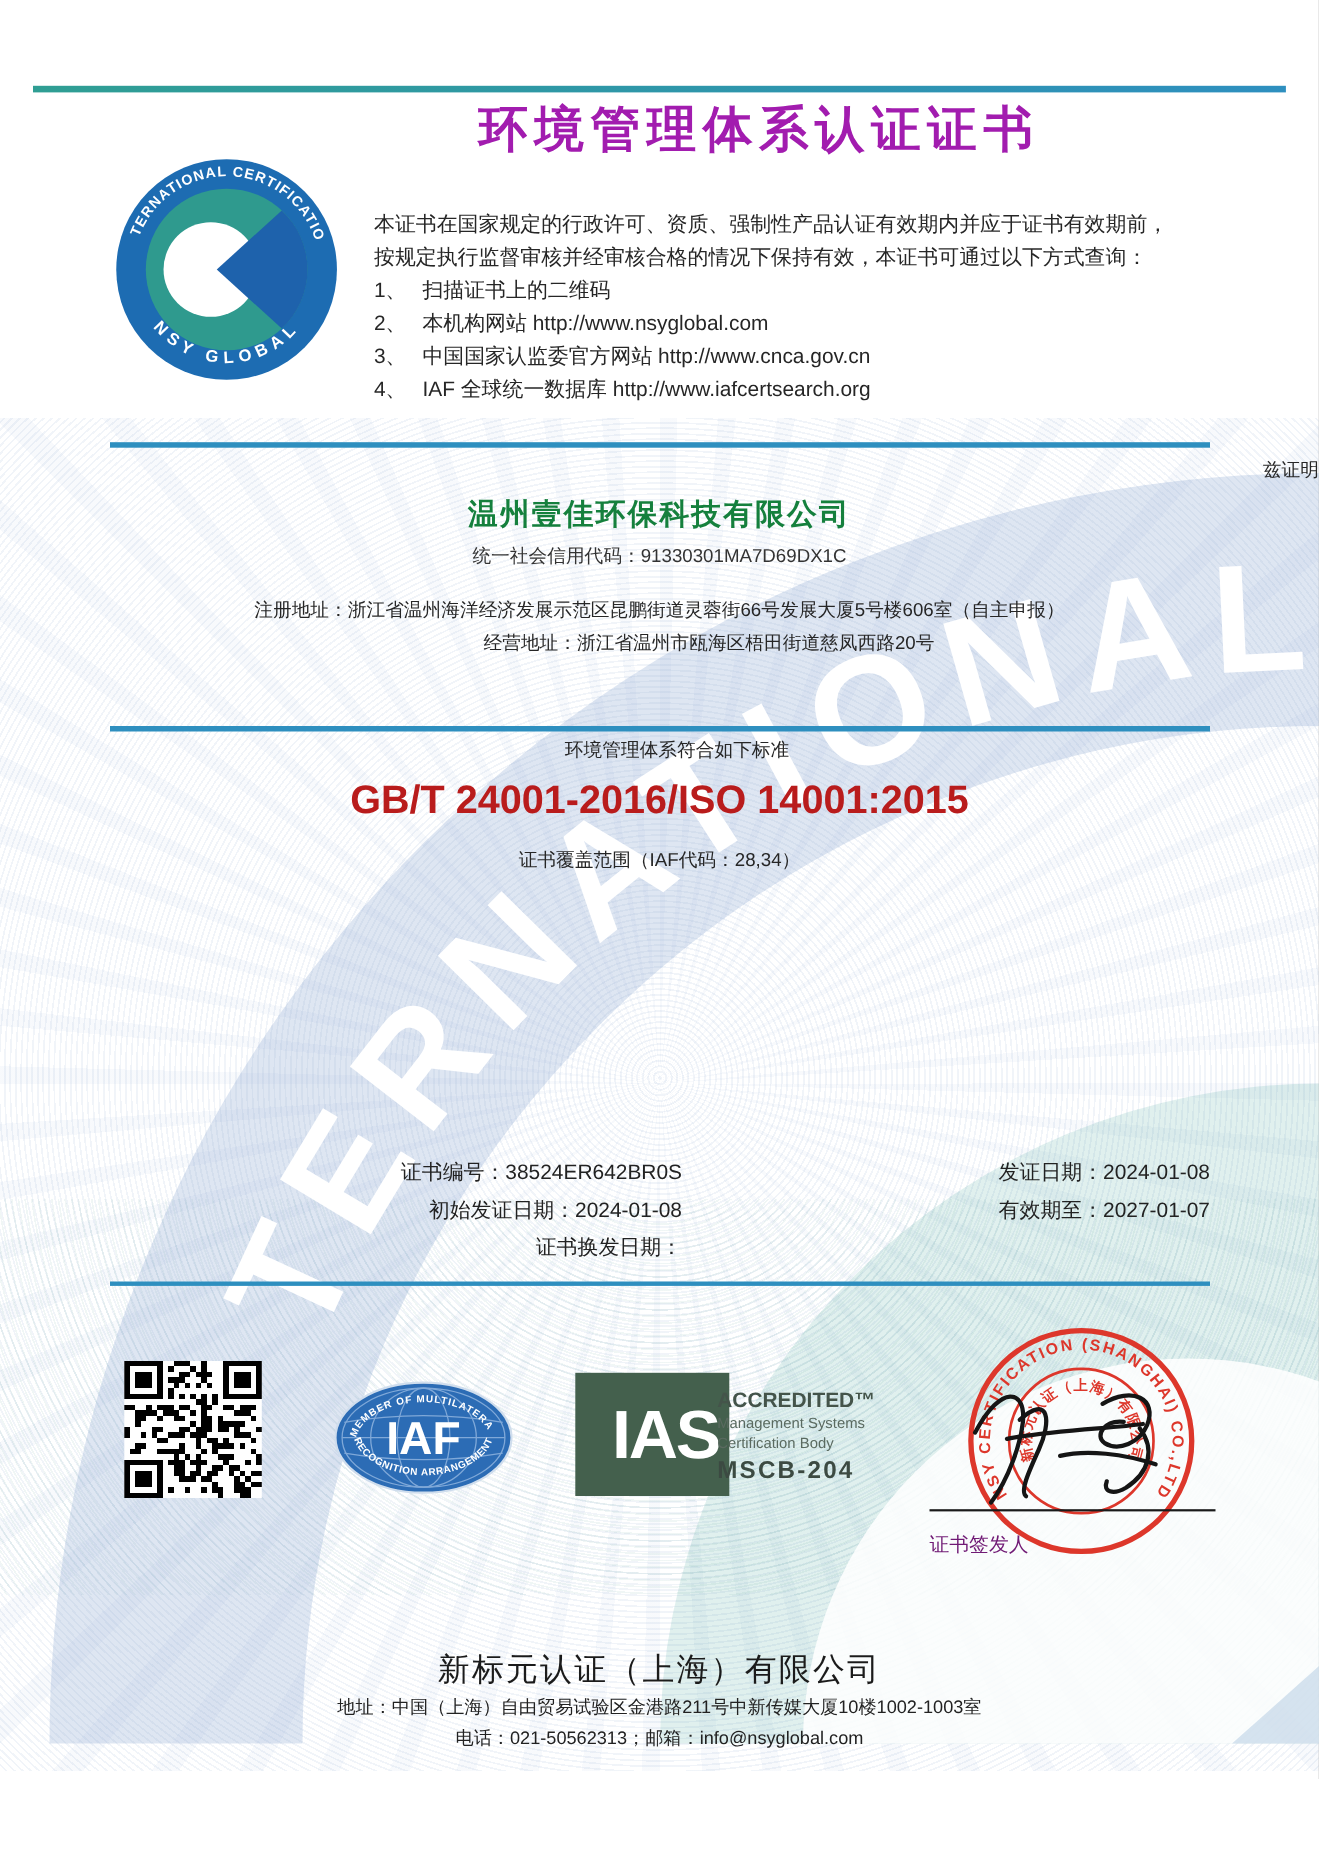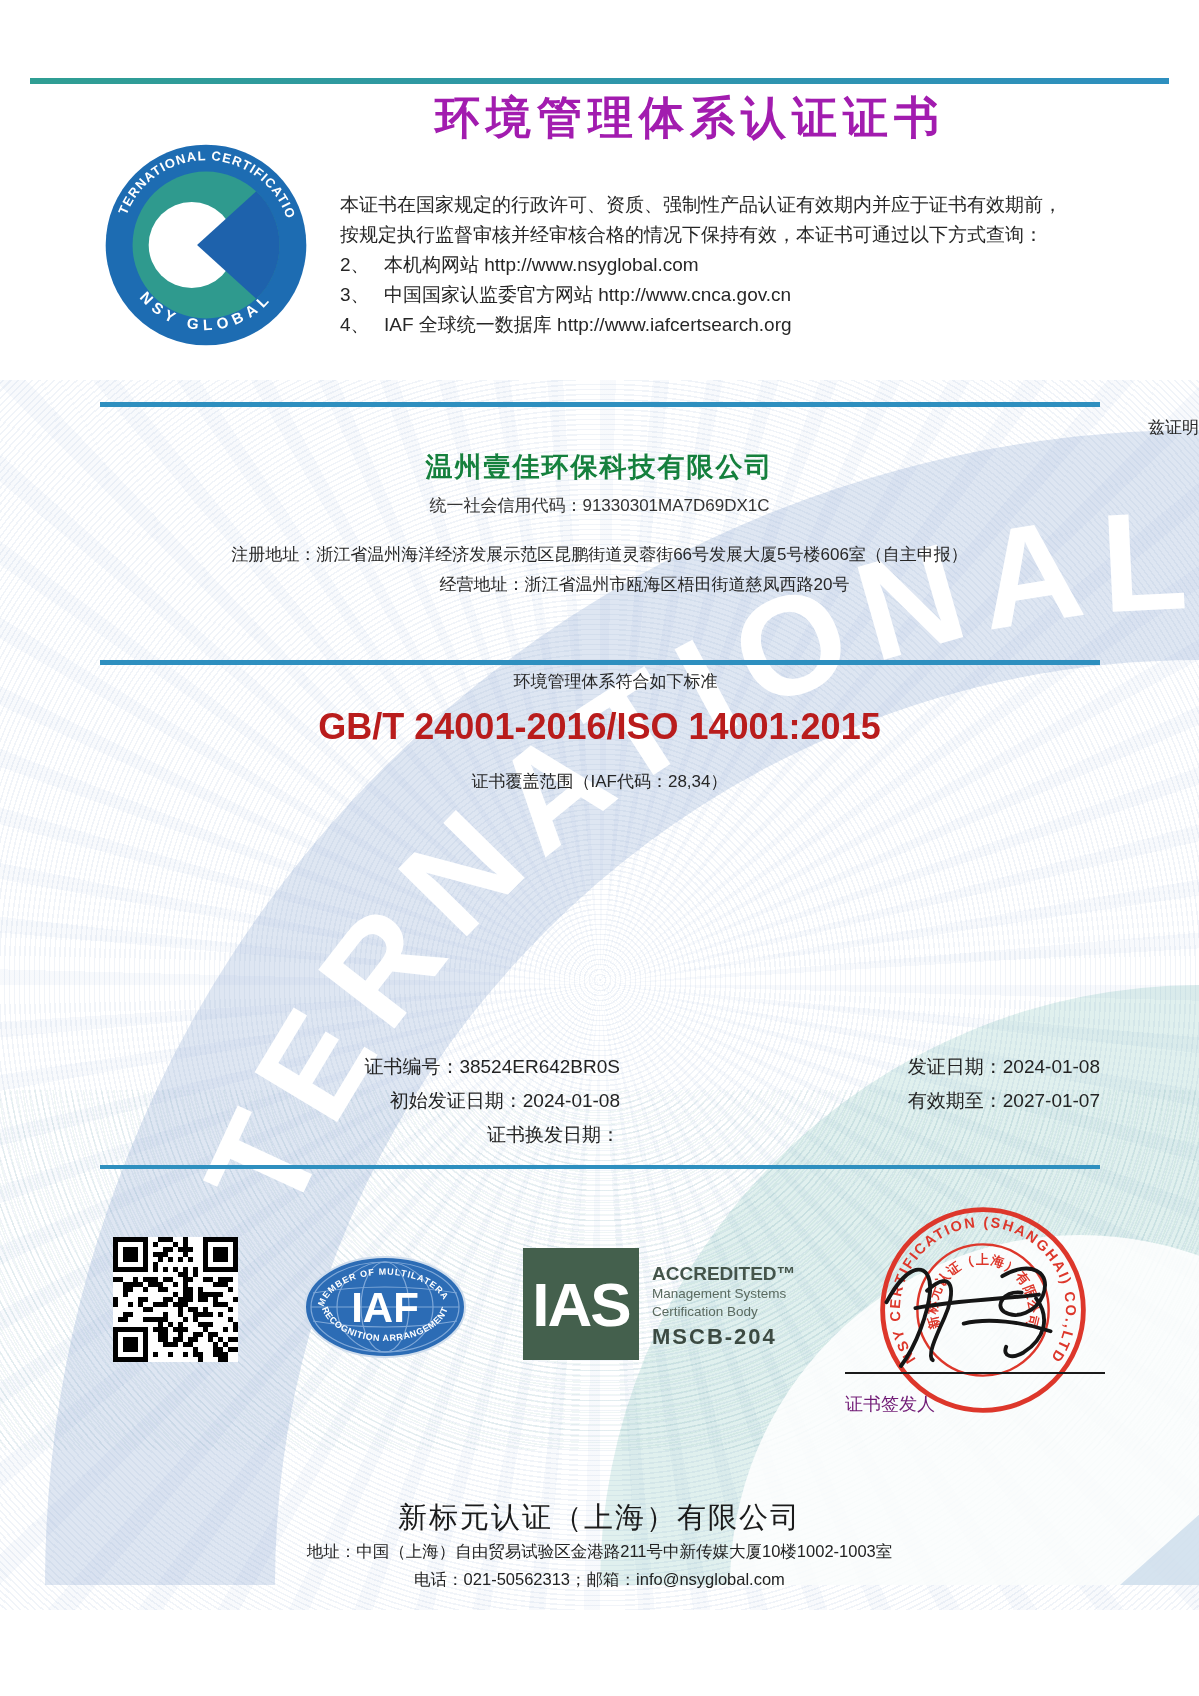--- a/index.html
+++ b/index.html
@@ -34,21 +34,21 @@
   #biz-addr{top:573px;font-size:17px;padding-left:45px;}
   #std-label{top:670px;font-size:17px;padding-left:16px;}
   #std-code{top:706px;font-size:36px;font-weight:bold;color:#b91c1c;}
   #coverage{top:770px;font-size:17px;}
   #scope{top:820px;font-size:19.5px;line-height:34px;color:#222;}
   .info{font-size:19px;color:#222;}
   #info-left{left:100px;top:1050px;width:520px;text-align:right;line-height:34px;}
   #info-right{left:700px;top:1050px;width:400px;text-align:right;line-height:34px;}
   #qr{left:113px;top:1237px;width:125px;height:125px;}
   #ias-square{left:523px;top:1248px;width:116px;height:112px;background:#44604d;
-    display:flex;align-items:center;justify-content:center;}
+    display:flex;align-items:center;justify-content:center;padding-left:24px;}
   #ias-square .ias-txt{color:#fff;font-size:62px;font-weight:bold;letter-spacing:-2px;}
   #ias-text{left:652px;top:1263px;width:220px;text-align:left;}
   #ias-text .l1{font-size:19px;font-weight:bold;color:#44544a;}
   #ias-text .l2,#ias-text .l3{font-size:13.5px;color:#5a6a60;line-height:18px;}
   #ias-text .l4{font-size:22px;font-weight:bold;color:#3c4a42;letter-spacing:2px;margin-top:3px;}
   #stamp{left:872px;top:1199px;width:222px;height:222px;}
   #sig-line{left:845px;top:1372px;width:260px;height:2px;background:#1a1a1a;}
   #signer{left:845px;top:1392px;width:260px;text-align:left;font-size:18px;color:#701a75;}
   #footer-company{top:1498px;font-size:29px;font-weight:500;letter-spacing:2px;color:#1b1b1b;}
   #footer-addr{top:1541px;font-size:16.5px;color:#222;}
@@ -95,20 +95,23 @@
     <text font-size="17" font-weight="bold" fill="#ffffff" letter-spacing="6">
       <textPath href="#lgBot" startOffset="50%" text-anchor="middle">NSY GLOBAL</textPath>
     </text>
   </svg>
 
   <div class="abs" id="title">环境管理体系认证证书</div>
 
   <div class="abs" id="intro">
     <div>本证书在国家规定的行政许可、资质、强制性产品认证有效期内并应于证书有效期前，</div>
     <div>按规定执行监督审核并经审核合格的情况下保持有效，本证书可通过以下方式查询：</div>
+    <div class="qitem">
+      <span class="num">1、</span><span>扫描证书上的二维码</span>
+    </div>
     <div class="qitem">
       <span class="num">2、</span><span>本机构网站 http://www.nsyglobal.com</span>
     </div>
     <div class="qitem">
       <span class="num">3、</span><span>中国国家认监委官方网站 http://www.cnca.gov.cn</span>
     </div>
     <div class="qitem">
       <span class="num">4、</span><span>IAF 全球统一数据库 http://www.iafcertsearch.org</span>
     </div>
   </div>

